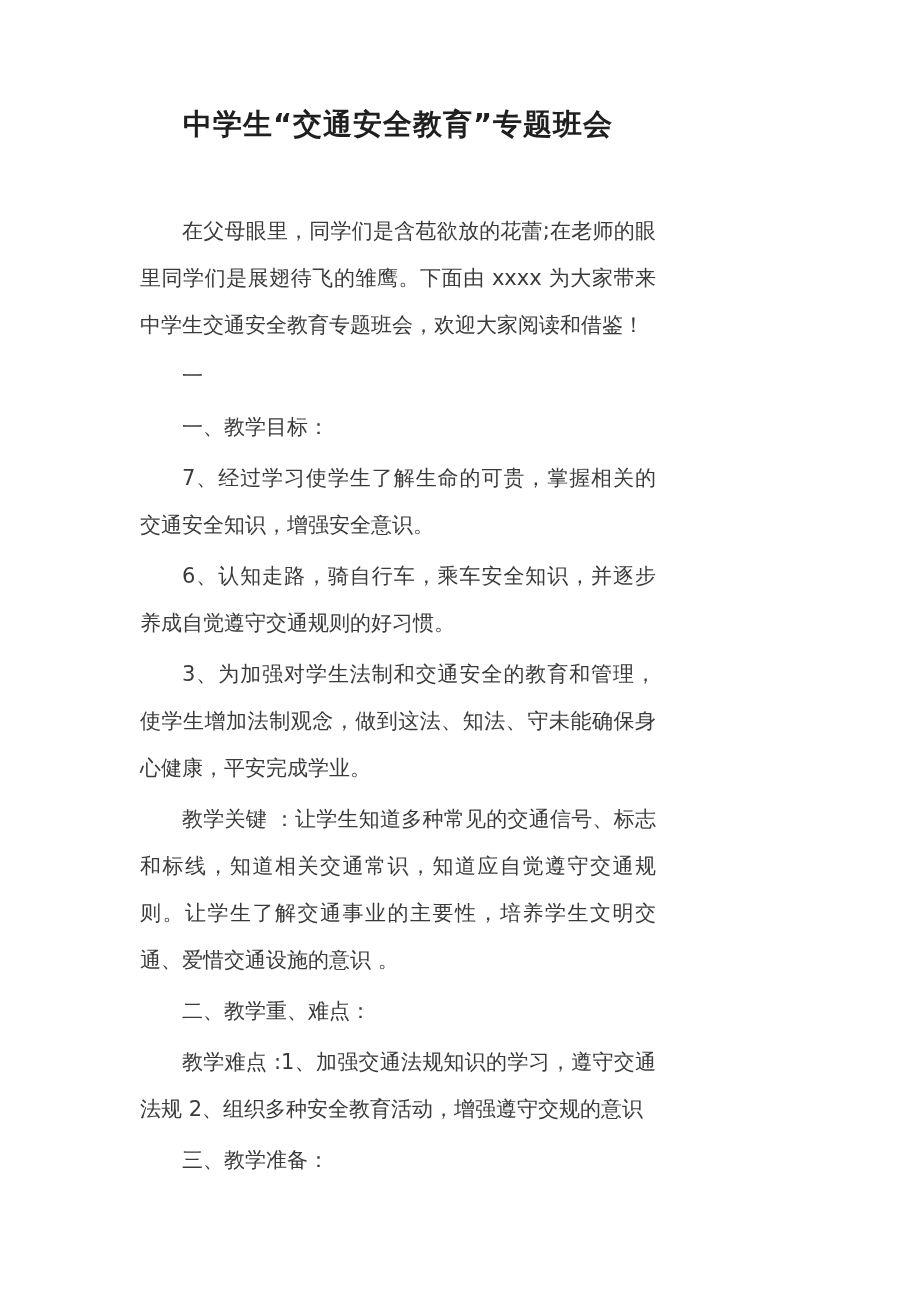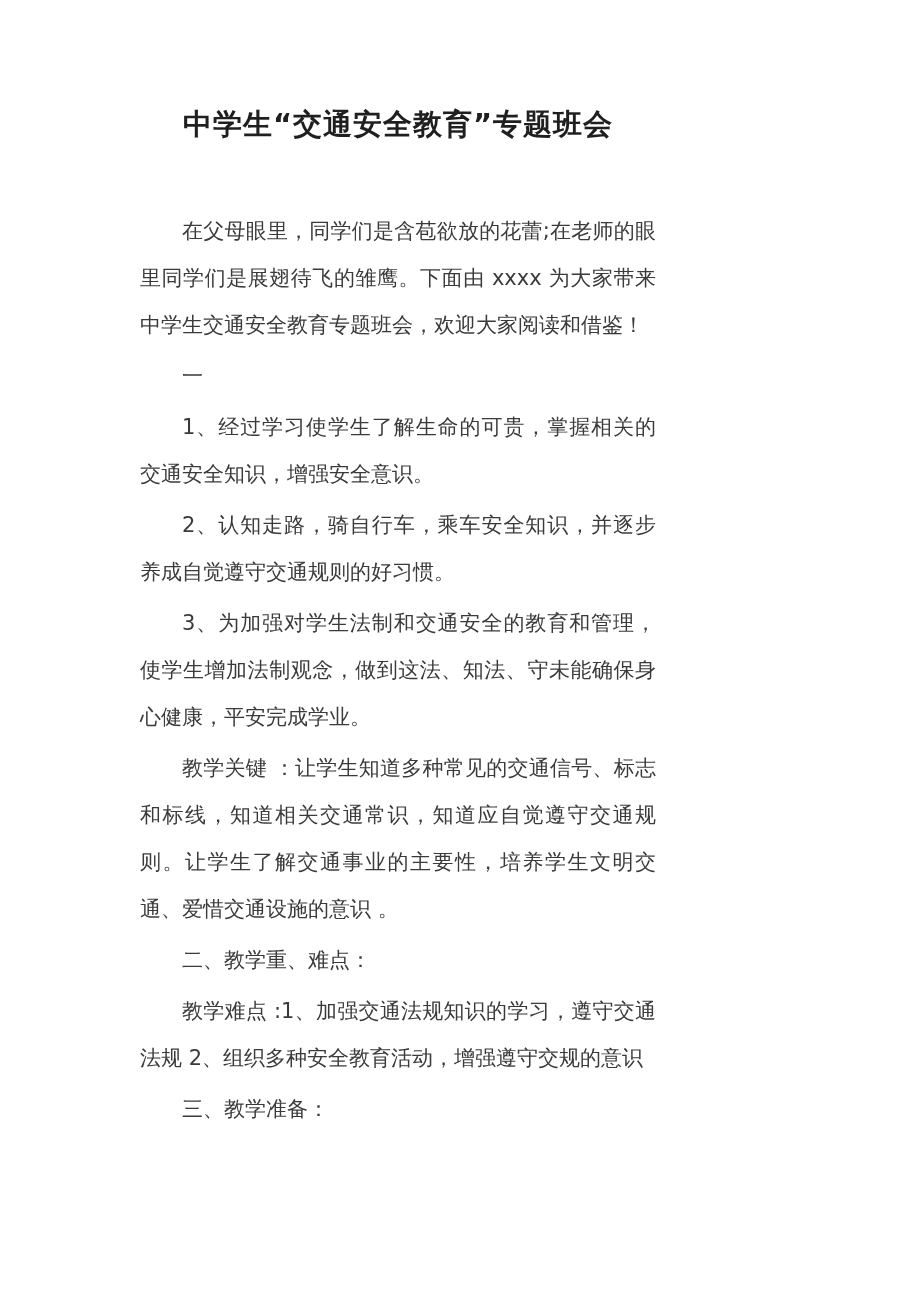--- a/index.html
+++ b/index.html
@@ -42,21 +42,22 @@
 </style>
 </head>
 <body>
 
 <div class="page">
   <h1 class="doc-title">中学生“交通安全教育”专题班会</h1>
 
   <div class="doc-body">
     <p>在父母眼里，同学们是含苞欲放的花蕾;在老师的眼里同学们是展翅待飞的雏鹰。下面由 xxxx 为大家带来中学生交通安全教育专题班会，欢迎大家阅读和借鉴！</p>
     <p>一</p>
-    <p>1、经过学习使学生了解生命的可贵，掌握相关的交通安全知识，增强安全意识。</p>
-    <p>2、认知走路，骑自行车，乘车安全知识，并逐步养成自觉遵守交通规则的好习惯。</p>
+    <p>一、教学目标：</p>
+    <p>7、经过学习使学生了解生命的可贵，掌握相关的交通安全知识，增强安全意识。</p>
+    <p>6、认知走路，骑自行车，乘车安全知识，并逐步养成自觉遵守交通规则的好习惯。</p>
     <p>3、为加强对学生法制和交通安全的教育和管理，使学生增加法制观念，做到这法、知法、守未能确保身心健康，平安完成学业。</p>
     <p>教学关键 ：让学生知道多种常见的交通信号、标志和标线，知道相关交通常识，知道应自觉遵守交通规则。让学生了解交通事业的主要性，培养学生文明交通、爱惜交通设施的意识 。</p>
     <p>二、教学重、难点：</p>
     <p>教学难点 :1、加强交通法规知识的学习，遵守交通法规 2、组织多种安全教育活动，增强遵守交规的意识</p>
     <p>三、教学准备：</p>
   </div>
 </div>
 
 </body></html>

